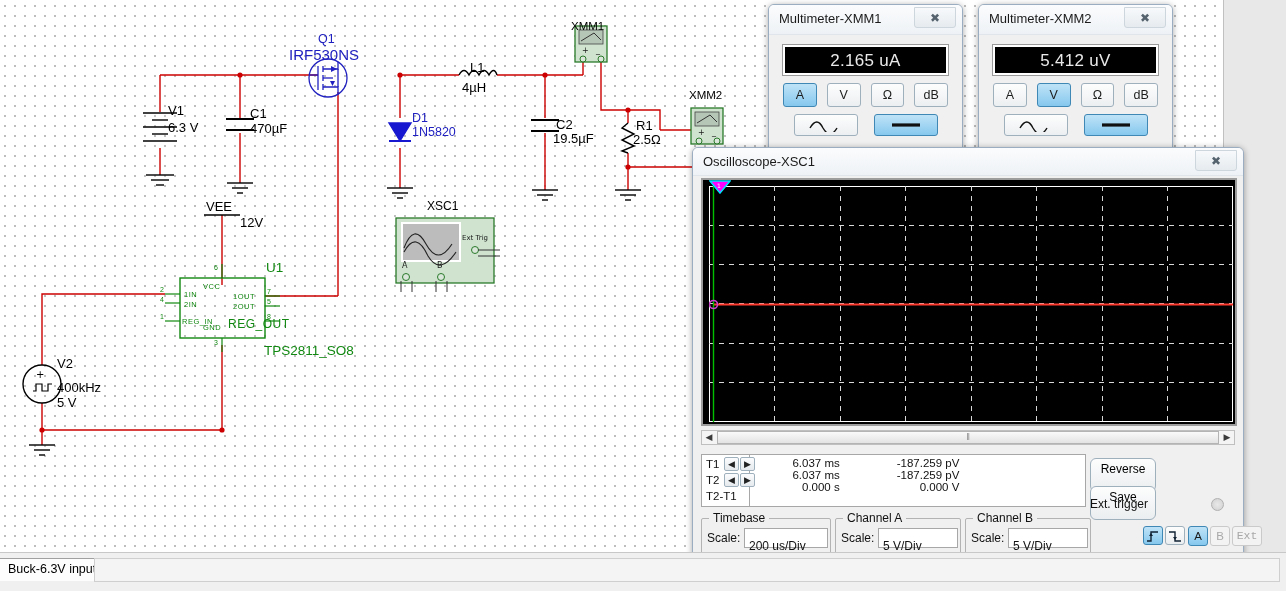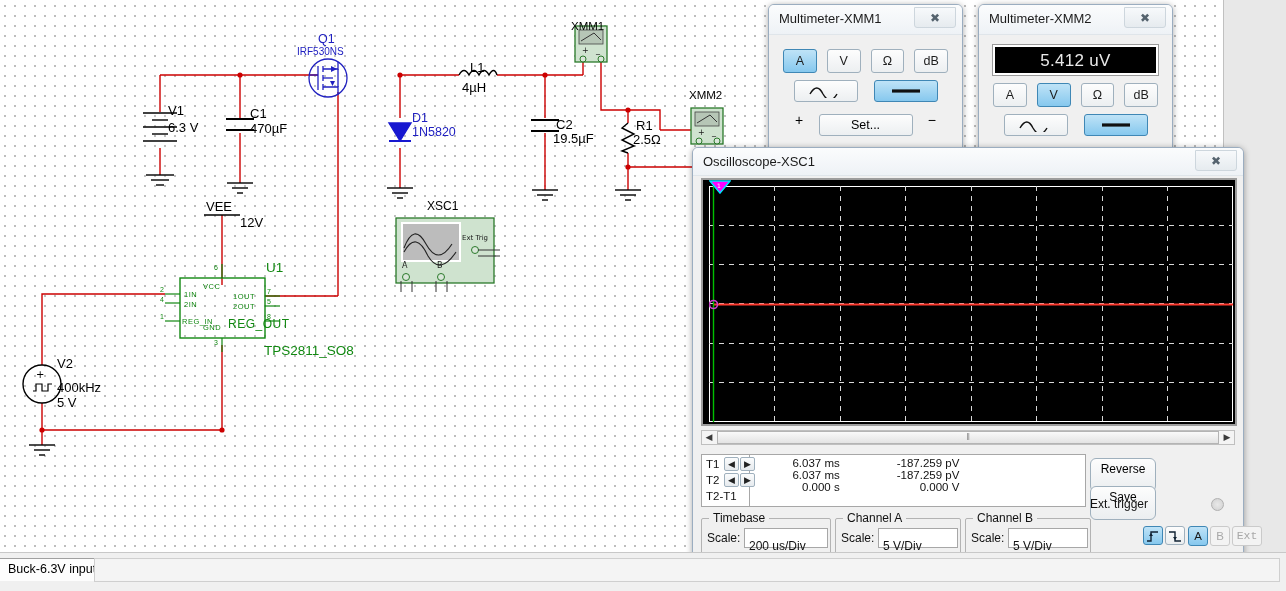--- a/index.html
+++ b/index.html
@@ -384,21 +384,21 @@
   <div style="position:absolute;left:168px;top:103px;font-size:13px;color:#000;">V1</div>
   <div style="position:absolute;left:168px;top:120px;font-size:13px;color:#000;">6.3 V</div>
 
   <div style="position:absolute;left:250px;top:106px;font-size:13px;color:#000;">C1</div>
   <div style="position:absolute;left:250px;top:121px;font-size:13px;color:#000;">470µF</div>
 
   <div style="position:absolute;left:206px;top:199px;font-size:13px;color:#000;">VEE</div>
   <div style="position:absolute;left:240px;top:215px;font-size:13px;color:#000;">12V</div>
 
   <div style="position:absolute;left:318px;top:32px;font-size:12.5px;color:#2020c0;">Q1</div>
-  <div style="position:absolute;left:297px;top:46px;font-size:10px;color:#2020c0;">IRF530NS</div>
+  <div style="position:absolute;left:289px;top:46px;font-size:15px;color:#2020c0;">IRF530NS</div>
 
   <div style="position:absolute;left:470px;top:60px;font-size:13px;color:#000;">L1</div>
   <div style="position:absolute;left:462px;top:80px;font-size:13px;color:#000;">4µH</div>
 
   <div style="position:absolute;left:412px;top:111px;font-size:12.5px;color:#2020c0;">D1</div>
   <div style="position:absolute;left:412px;top:125px;font-size:12.5px;color:#2020c0;">1N5820</div>
 
   <div style="position:absolute;left:556px;top:117px;font-size:13px;color:#000;">C2</div>
   <div style="position:absolute;left:553px;top:131px;font-size:13px;color:#000;">19.5µF</div>
 
@@ -435,20 +435,21 @@
 
   <div class="rightpane"></div>
 </div>
 
 <div class="win" id="mm1" style="left:768px;top:4px;width:195px;height:152px;">
   <div class="win-title">
     <span class="cap">Multimeter-XMM1</span>
     <div class="win-close">✖</div>
   </div>
   <div class="win-body">
+    <div class="mm-screen">2.165 uA</div>
     <div class="mm-panel">
       <div class="mm-row">
         <div class="mm-btn sel">A</div>
         <div class="mm-btn">V</div>
         <div class="mm-btn">Ω</div>
         <div class="mm-btn">dB</div>
       </div>
       <div class="mm-row2">
         <div class="mm-wide">
           <svg width="40" height="14">

